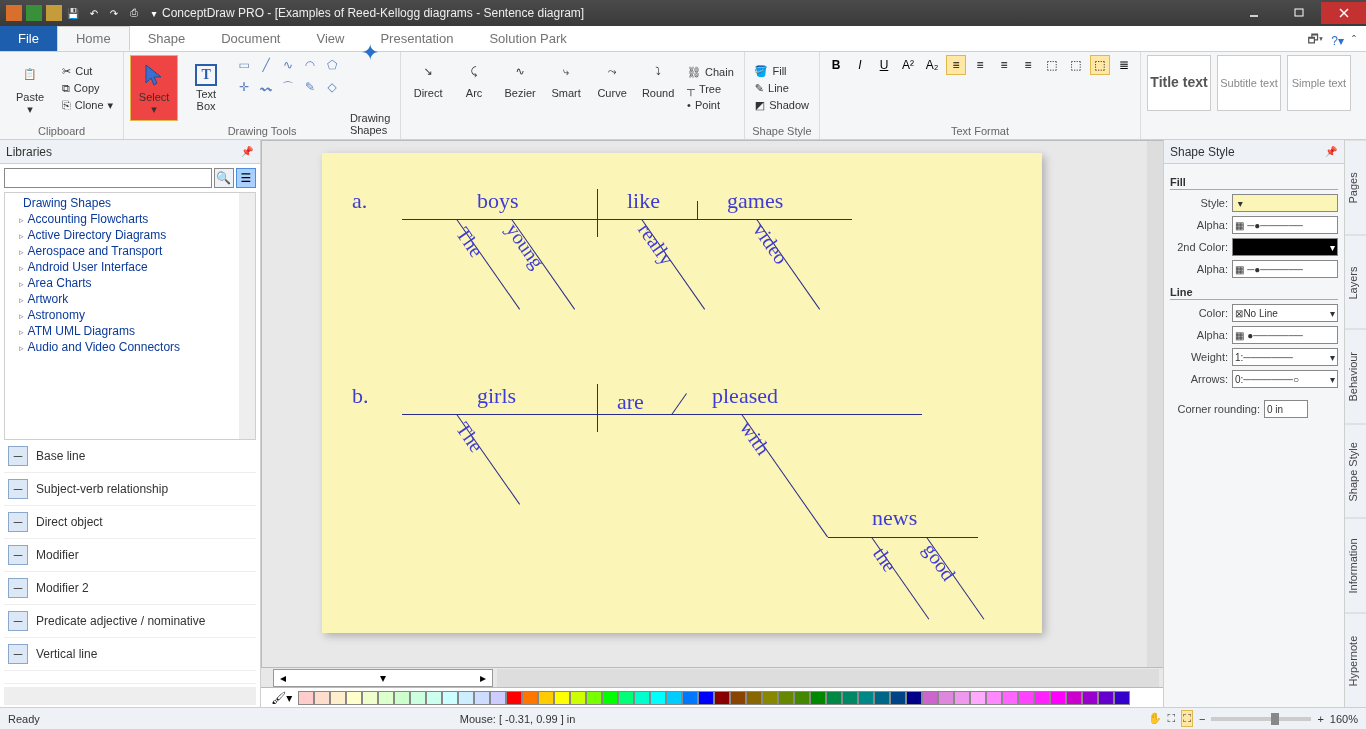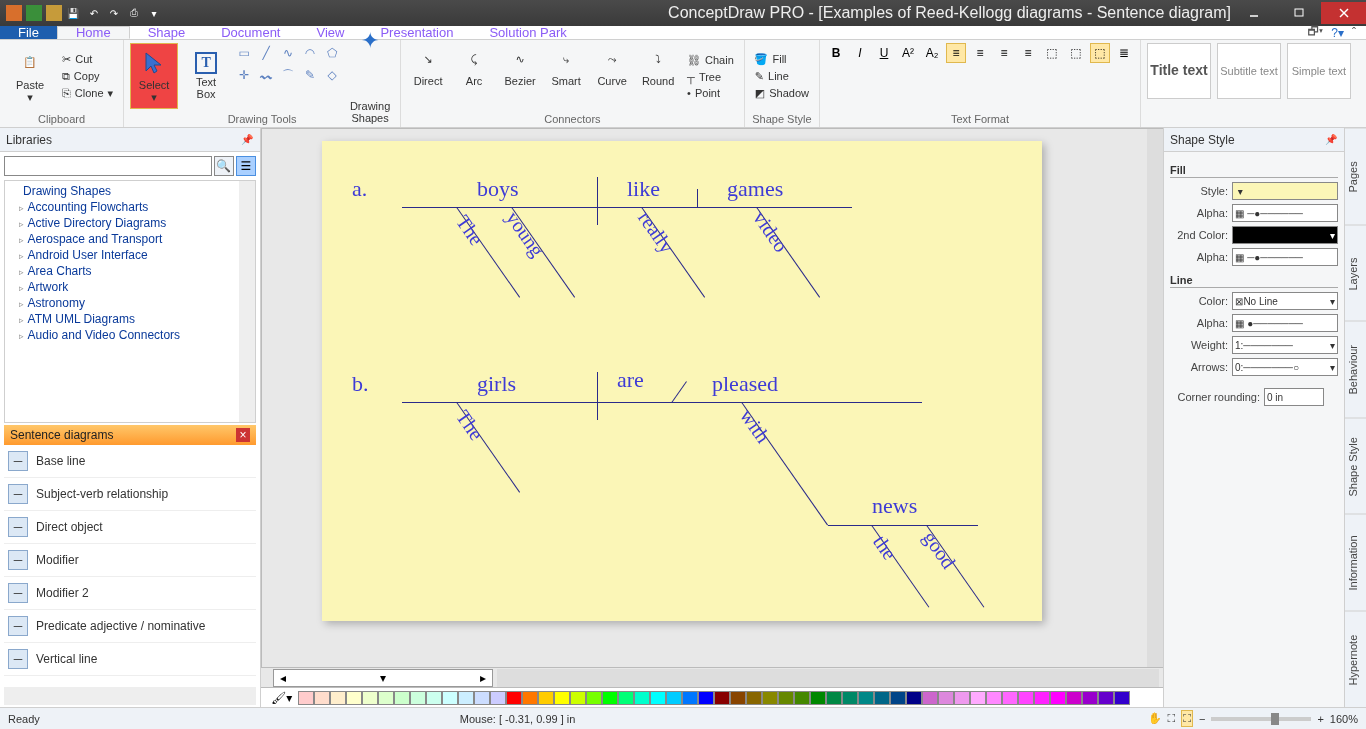--- a/index.html
+++ b/index.html
@@ -1,28 +1,28 @@
 <!DOCTYPE html>
 <html><head>
 <meta charset="utf-8">
 <style>
 * { box-sizing: border-box; margin: 0; padding: 0; font-family: "Segoe UI", Tahoma, sans-serif; }
 body { width: 1366px; height: 729px; overflow: hidden; background: #fff; font-size: 12px; display: flex; flex-direction: column; }
 .titlebar { height: 26px; background: linear-gradient(#4a4a4a,#3a3a3a); display: flex; align-items: center; color: #fff; }
 .qat { display: flex; gap: 4px; padding-left: 6px; }
 .qat .qbtn { width: 16px; height: 16px; display: flex; align-items: center; justify-content: center; font-size: 10px; }
-.title-text { flex: 1; text-align: right; font-size: 16px; color: #eee; }
+.title-text { flex: 1; text-align: left; font-size: 12px; color: #eee; }
 .win-controls { display: flex; }
 .win-btn { width: 45px; height: 22px; display: flex; align-items: center; justify-content: center; color: #fff; }
 .win-close { background: #c43131; }
 .win-btn svg { width: 12px; height: 10px; }
 
-.tabbar { height: 14px; background: #fff; border-bottom: 1px solid #d0d0d0; display: flex; }
+.tabbar { height: 26px; background: #fff; border-bottom: 1px solid #d0d0d0; display: flex; align-items: flex-end; }
 .file-tab { background: #1e5eae; color: #fff; padding: 4px 18px; height: 100%; display: flex; align-items: center; font-size: 13px; }
-.rtab { padding: 4px 18px; height: 100%; display: flex; align-items: center; color: #8b5cf6; font-size: 13px; }
+.rtab { padding: 4px 18px; height: 100%; display: flex; align-items: center; color: #737373; font-size: 13px; }
 .rtab.active { background: #f5f6f7; border: 1px solid #d0d0d0; border-bottom: 1px solid #f5f6f7; }
 .tabbar-right { margin-left: auto; display: flex; gap: 8px; padding-right: 10px; align-items: center; color: #555; }
 
 .ribbon { height: 88px; background: #f5f6f7; border-bottom: 1px solid #cfcfcf; display: flex; }
 .rgroup { border-right: 1px solid #dcdcdc; padding: 3px 6px 2px; display: flex; flex-direction: column; justify-content: space-between; }
 .rgroup-label { text-align: center; font-size: 11px; color: #666; padding-top: 2px; }
 .rgroup-body { flex: 1; display: flex; align-items: flex-start; gap: 4px; }
 .big-btn { display: flex; flex-direction: column; align-items: center; justify-content: center; width: 48px; height: 66px; font-size: 11px; color: #333; border: 1px solid transparent; }
 .big-btn.selected { background: #ef4444; border: 1px solid #e0b84e; }
 .big-btn .ico { width: 28px; height: 28px; display: flex; align-items: center; justify-content: center; margin-bottom: 2px; }
@@ -190,21 +190,21 @@
         <div class="mini-cell">◠</div>
         <div class="mini-cell">⬠</div>
         <div class="mini-cell">✛</div>
         <div class="mini-cell">〰</div>
         <div class="mini-cell">⌒</div>
         <div class="mini-cell">✎</div>
         <div class="mini-cell">◇</div>
       </div>
       <div class="big-btn">
         <div class="ico" style="color:#2a6fc9;font-size:22px;">✦</div>
-        <span style="white-space:pre-line;text-align:center;margin-top:44px;">Drawing
+        <span style="white-space:pre-line;margin-top:44px;">Drawing
 Shapes</span>
       </div>
     </div>
     <div class="rgroup-label">Drawing Tools</div>
   </div>
 
   <div class="rgroup">
     <div class="rgroup-body">
       <div class="conn-btn">
           <div class="ico">↘</div>
@@ -238,21 +238,20 @@
         <div class="small-btn">
             <span>┬</span>
             <span>Tree</span>
           </div>
         <div class="small-btn">
             <span>•</span>
             <span>Point</span>
           </div>
       </div>
     </div>
-    <div class="rgroup-label">Connectors</div>
   </div>
 
   <div class="rgroup">
     <div class="rgroup-body">
       <div class="small-row">
         <div class="small-btn">
             <span>🪣</span>
             <span>Fill</span>
           </div>
         <div class="small-btn">
@@ -333,24 +332,20 @@
           <li class="bold">Aerospace and Transport</li>
           <li class="bold">Android User Interface</li>
           <li class="bold">Area Charts</li>
           <li class="bold">Artwork</li>
           <li class="bold">Astronomy</li>
           <li class="bold">ATM UML Diagrams</li>
           <li class="bold">Audio and Video Connectors</li>
         </ul>
       <div class="vscroll"></div>
     </div>
-    <div class="sect-hdr">
-      <span>Sentence diagrams</span>
-      <span style="background:#c33;color:#fff;width:14px;height:14px;text-align:center;line-height:14px;">×</span>
-    </div>
     <div class="shape-list" id="shape-list" style="flex:1;">
         <div class="shape-item">
           <div class="shape-ico">─</div>
           <span>Base line</span>
         </div>
         <div class="shape-item">
           <div class="shape-ico">─</div>
           <span>Subject-verb relationship</span>
         </div>
         <div class="shape-item">
@@ -396,21 +391,21 @@
         <div class="diag-mod" style="left:148px;top:70px;">The</div>
         <div class="diag-mod" style="left:198px;top:66px;">young</div>
         <div class="diag-mod" style="left:330px;top:66px;">really</div>
         <div class="diag-mod" style="left:445px;top:66px;">video</div>
 
         <div class="diag-text" style="left:30px;top:230px;">b.</div>
         <div class="diag-line" style="left:80px;top:261px;width:520px;"></div>
         <div class="diag-vert" style="left:275px;top:231px;height:48px;"></div>
         <div class="diag-diag" style="left:350px;top:261px;width:26px;transform:rotate(-55deg);transform-origin:left bottom;"></div>
         <div class="diag-text" style="left:155px;top:230px;">girls</div>
-        <div class="diag-text" style="left:295px;top:226px;">are</div>
+        <div class="diag-text" style="left:295px;top:236px;">are</div>
         <div class="diag-text" style="left:390px;top:230px;">pleased</div>
         <div class="diag-diag" style="left:135px;top:261px;width:110px;transform:rotate(55deg);transform-origin:left top;"></div>
         <div class="diag-mod" style="left:148px;top:265px;">The</div>
         <div class="diag-diag" style="left:420px;top:261px;width:150px;transform:rotate(55deg);transform-origin:left top;"></div>
         <div class="diag-mod" style="left:432px;top:264px;">with</div>
         <div class="diag-line" style="left:506px;top:384px;width:150px;"></div>
         <div class="diag-text" style="left:550px;top:352px;">news</div>
         <div class="diag-diag" style="left:550px;top:384px;width:100px;transform:rotate(55deg);transform-origin:left top;"></div>
         <div class="diag-diag" style="left:605px;top:384px;width:100px;transform:rotate(55deg);transform-origin:left top;"></div>
         <div class="diag-mod" style="left:565px;top:390px;">the</div>
@@ -522,21 +517,21 @@
       <div class="rp-row">
           <label>Weight:</label>
           <div class="rp-ctl"><span>1:</span> ───────<span style="margin-left:auto;">▾</span></div>
         </div>
       <div class="rp-row">
           <label>Arrows:</label>
           <div class="rp-ctl"><span>0:</span> ───────○<span style="margin-left:auto;">▾</span></div>
         </div>
       <div class="rp-row" style="margin-top:8px;">
           <label style="width:90px;">Corner rounding:</label>
-          <div class="rp-ctl" style="width:60px;flex:none;">
+          <div class="rp-ctl" style="width:44px;flex:none;">
             <span>0 in</span>
           </div>
         </div>
     </div>
     <div class="side-tabs" id="side-tabs">
         <div class="side-tab">Pages</div>
         <div class="side-tab">Layers</div>
         <div class="side-tab">Behaviour</div>
         <div class="side-tab">Shape Style</div>
         <div class="side-tab">Information</div>

